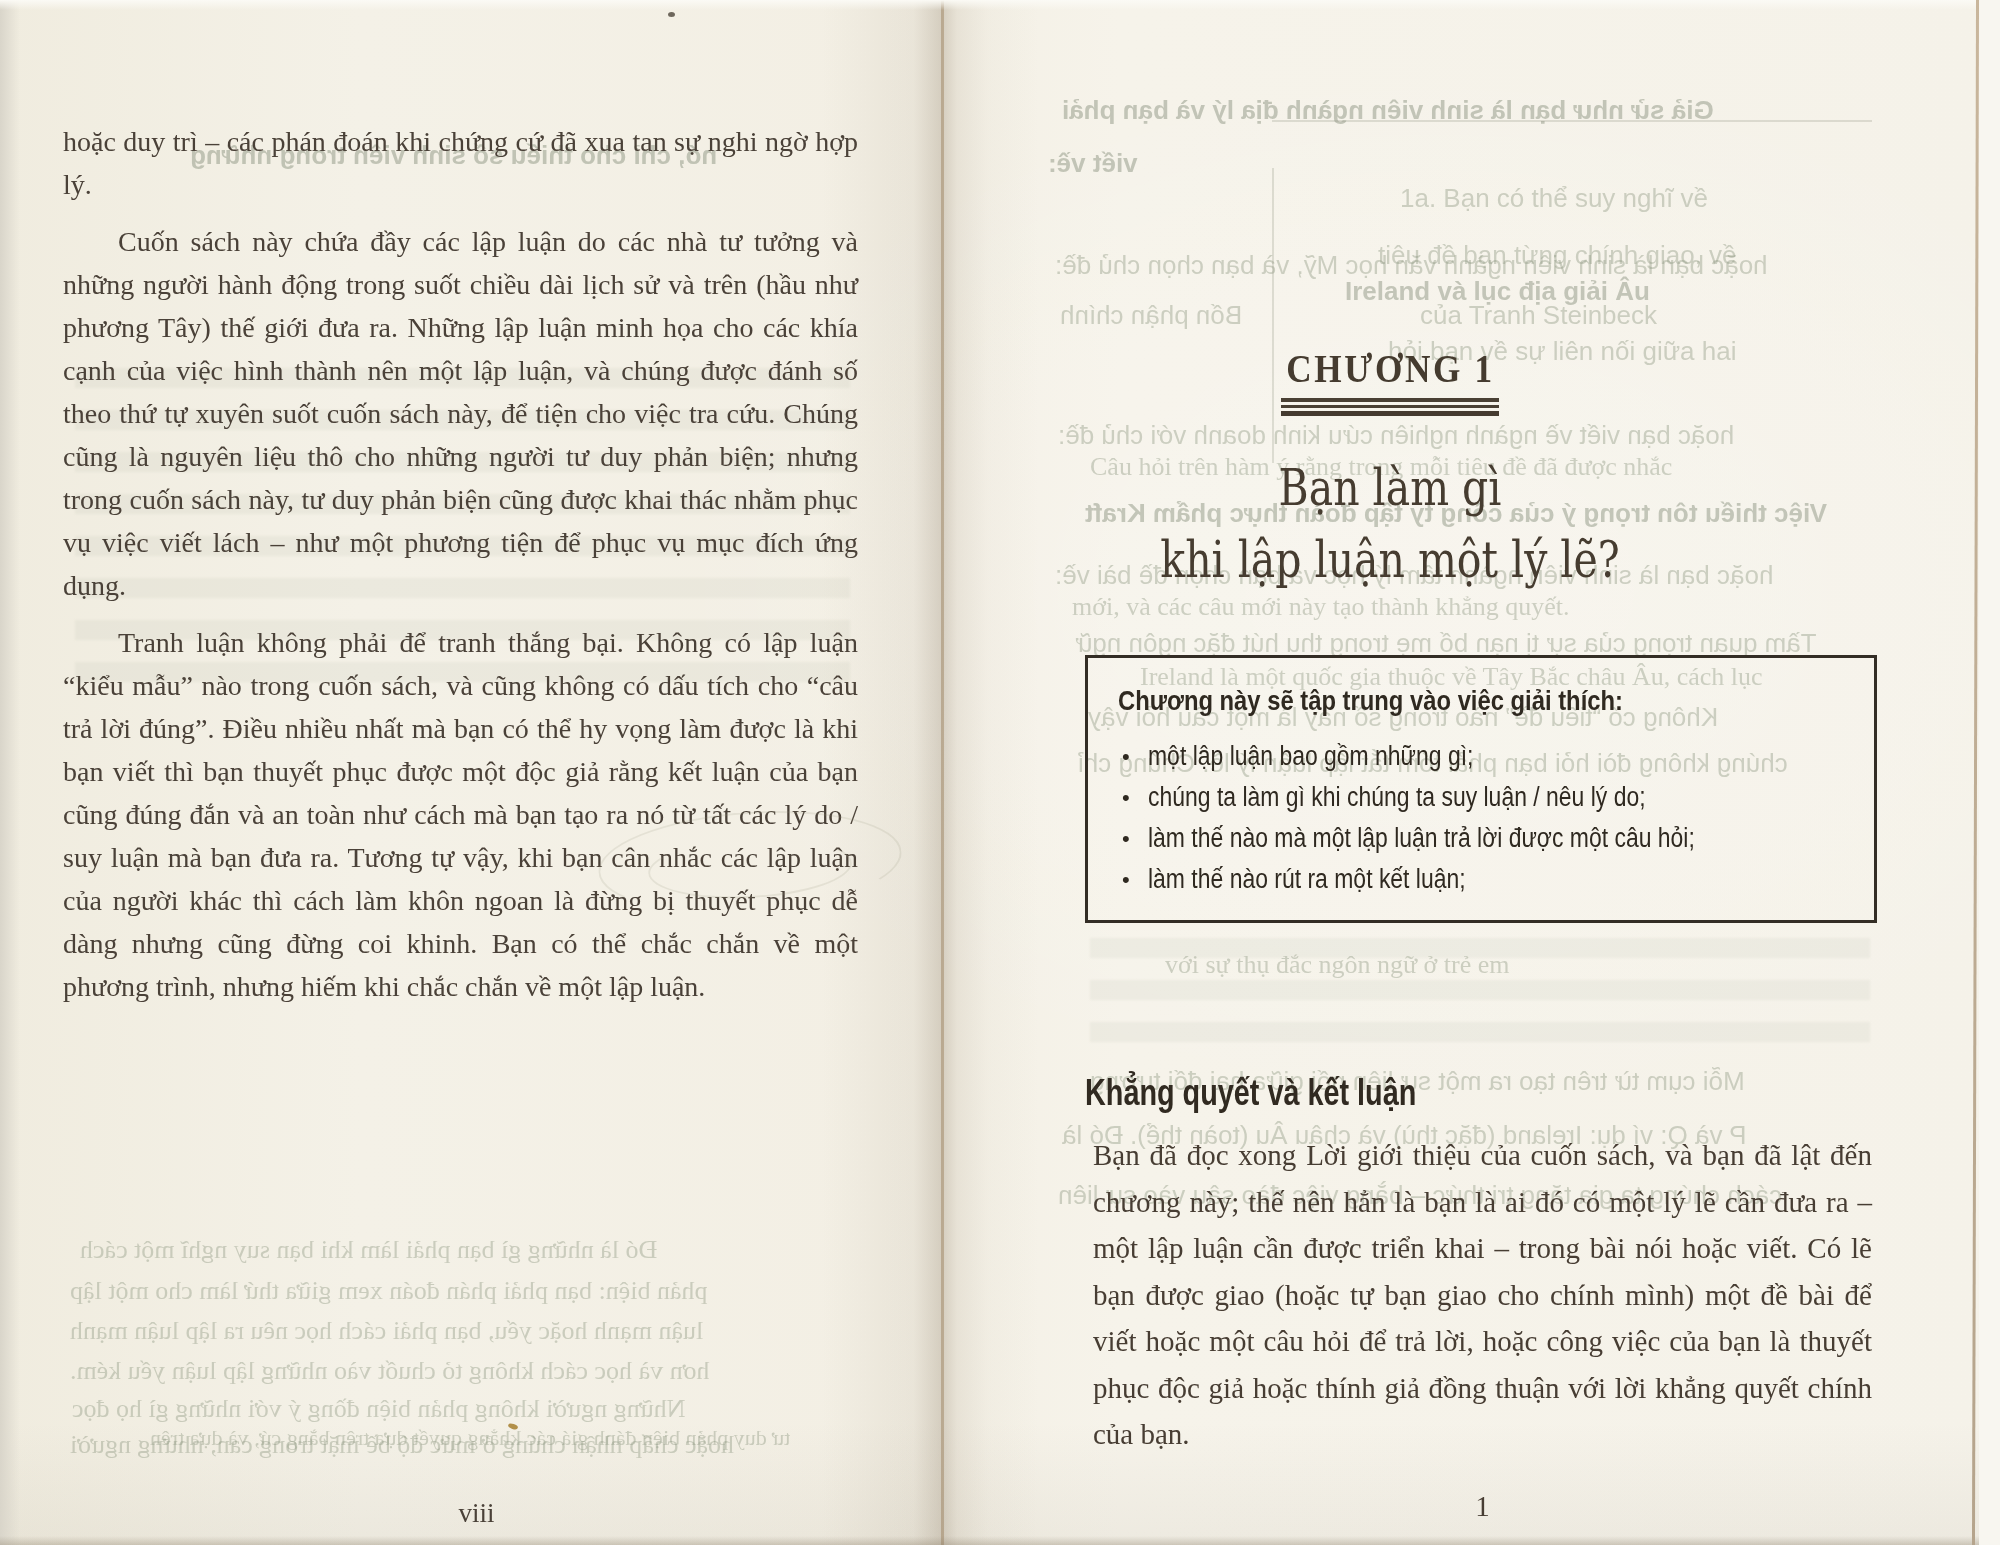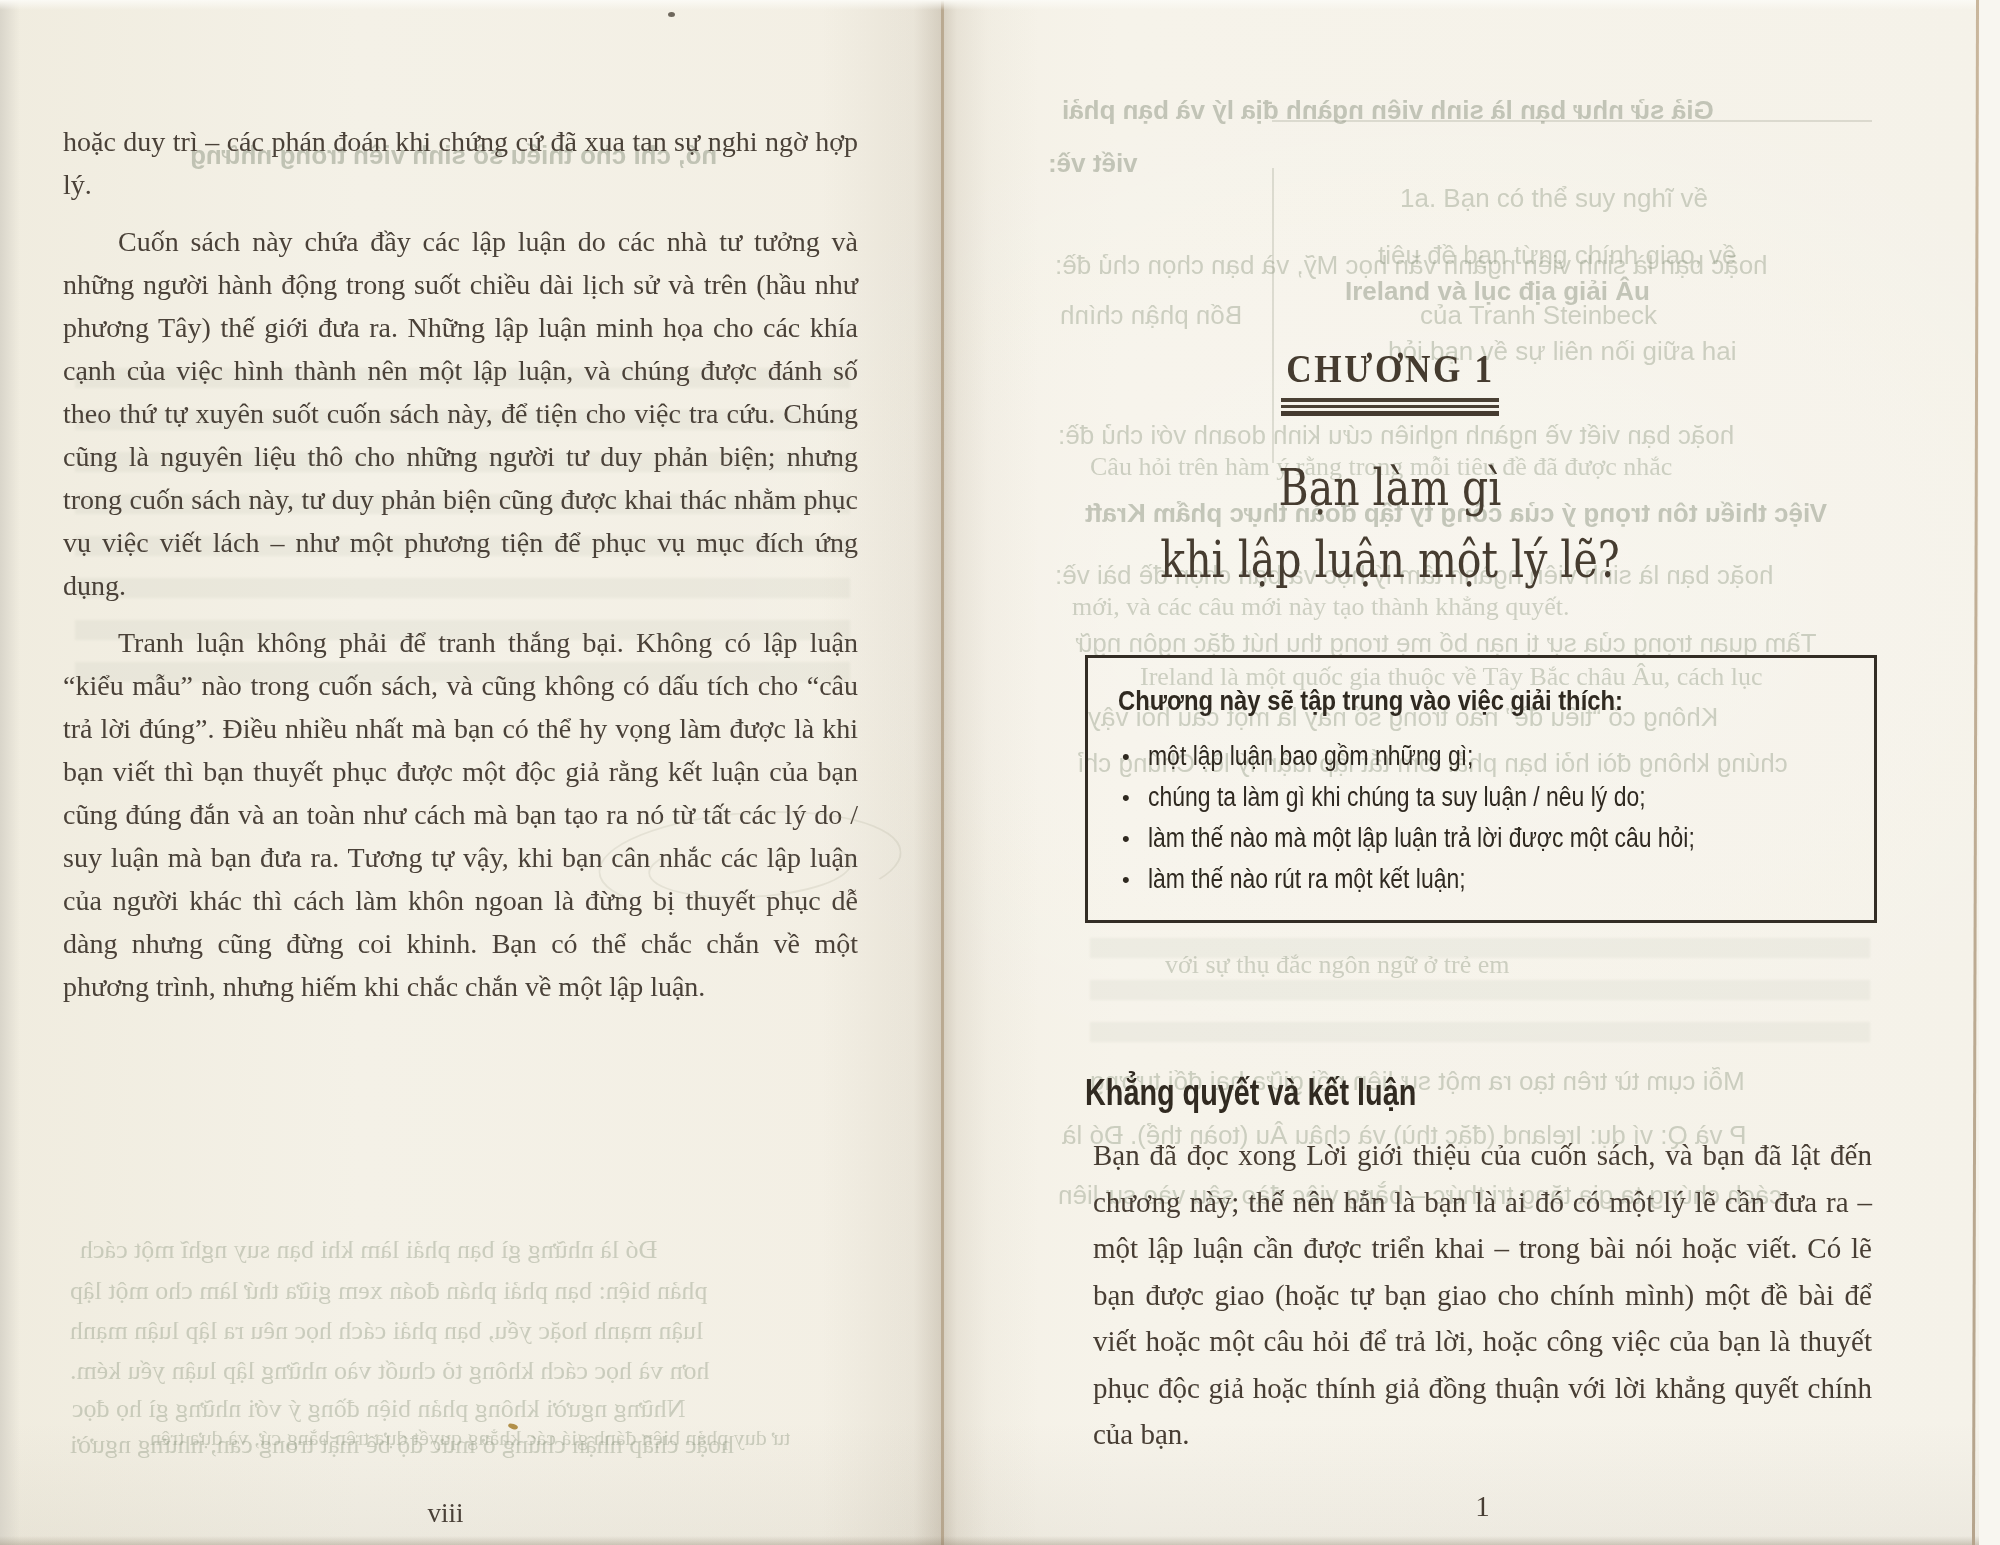--- a/index.html
+++ b/index.html
@@ -44,21 +44,21 @@
   .ghost.gb{font-weight:bold;color:rgba(132,141,121,0.46);}
   .ghost.m{transform:scaleX(-1);transform-origin:center;}
   .ghost-rule{position:absolute;background:rgba(150,155,135,0.28);filter:blur(0.6px);}
   .smudge{position:absolute;filter:blur(1.2px);
     background:repeating-linear-gradient(180deg,rgba(163,168,148,0.10) 0 20px,rgba(163,168,148,0) 20px 42px);}
   
   .left-col{position:absolute;left:63px;top:120px;width:795px;
     font-size:28px;line-height:43px;text-align:justify;color:#4a4138;}
   .left-col p{margin:0 0 14px 0;}
   .left-col p.indent{text-indent:55px;}
-  .pageno-left{position:absolute;left:48px;top:1498px;width:795px;text-align:center;
+  .pageno-left{position:absolute;left:79px;top:1498px;width:795px;text-align:center;
     font-size:27px;color:#4a4138;}
   
   .chapter-head{position:absolute;left:1085px;top:348px;width:610px;text-align:center;color:#453b2f;}
   .chapter-label{font-family:"Liberation Serif","DejaVu Serif",serif;font-weight:bold;
     font-size:40px;line-height:42px;letter-spacing:3px;display:inline-block;transform:scaleX(0.88);}
   .rule3{width:218px;margin:8px auto 0 auto;}
   .rule3 .r1{height:4px;background:#4a4034;}
   .rule3 .rg{height:3px;}
   .rule3 .r2{height:3px;background:#4a4034;}
   .rule3 .r3{height:5px;background:#453b30;}

